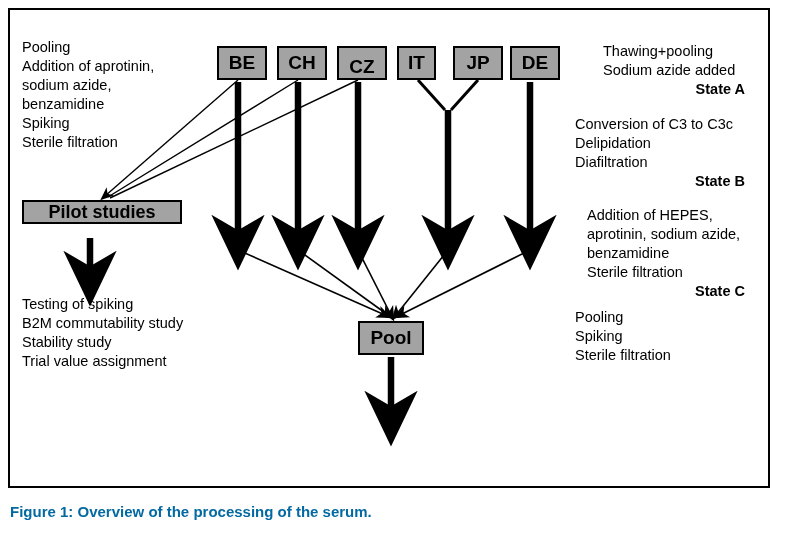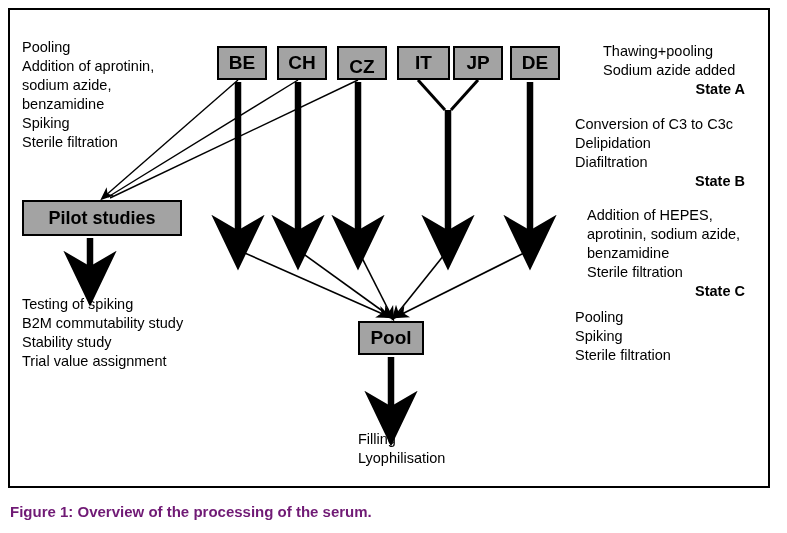--- a/index.html
+++ b/index.html
@@ -38,21 +38,21 @@
     font-weight: bold;
     color: #000000;
   }
   .country-box {
     width: 50px;
     height: 34px;
     font-size: 19px;
   }
   .pilot-box {
     width: 160px;
-    height: 36px;
+    height: 24px;
     font-size: 18px;
   }
   .pool-box {
     width: 66px;
     height: 34px;
     font-size: 19px;
     justify-content: center;
   }
   .text-block {
     position: absolute;
@@ -66,21 +66,21 @@
     display: block;
     text-align: right;
     padding-right: 6px;
   }
   .caption {
     position: absolute;
     left: 10px;
     top: 503px;
     font-size: 15px;
     font-weight: bold;
-    color: #701a75;
+    color: #0369a1;
   }
   svg.arrows {
     position: absolute;
     left: 0;
     top: 0;
     width: 762px;
     height: 480px;
     pointer-events: none;
   }
 </style>
@@ -139,21 +139,21 @@
 
     <div class="node-box country-box" style="left:207px; top:36px;">
       <span>BE</span>
     </div>
     <div class="node-box country-box" style="left:267px; top:36px;">
       <span>CH</span>
     </div>
     <div class="node-box country-box" style="left:327px; top:36px;align-items:flex-end;">
       <span>CZ</span>
     </div>
-    <div class="node-box country-box" style="left:387px; top:36px; width:53px;">
+    <div class="node-box country-box" style="left:387px; top:36px; width:39px;">
       <span>IT</span>
     </div>
     <div class="node-box country-box" style="left:443px; top:36px;">
       <span>JP</span>
     </div>
     <div class="node-box country-box" style="left:500px; top:36px;">
       <span>DE</span>
     </div>
 
     <div class="node-box pilot-box" style="left:12px; top:190px;">
@@ -188,20 +188,18 @@
     <div class="text-block" style="left:577px; top:196px; width:195px;">Addition of HEPES,
 aprotinin, sodium azide,
 benzamidine
 Sterile filtration</div>
     <div class="text-block state-label" style="left:565px; top:272px; width:170px;">State C</div>
 
     <div class="text-block" style="left:565px; top:298px; width:190px;">Pooling
 Spiking
 Sterile filtration</div>
 
-    <div class="text-block" style="left:348px; top:420px; width:200px;">Filling
-Lyophilisation</div>
 
   </div>
 
   <div class="caption">Figure 1: Overview of the processing of the serum.</div>
 
 </div>
 
 </body></html>

